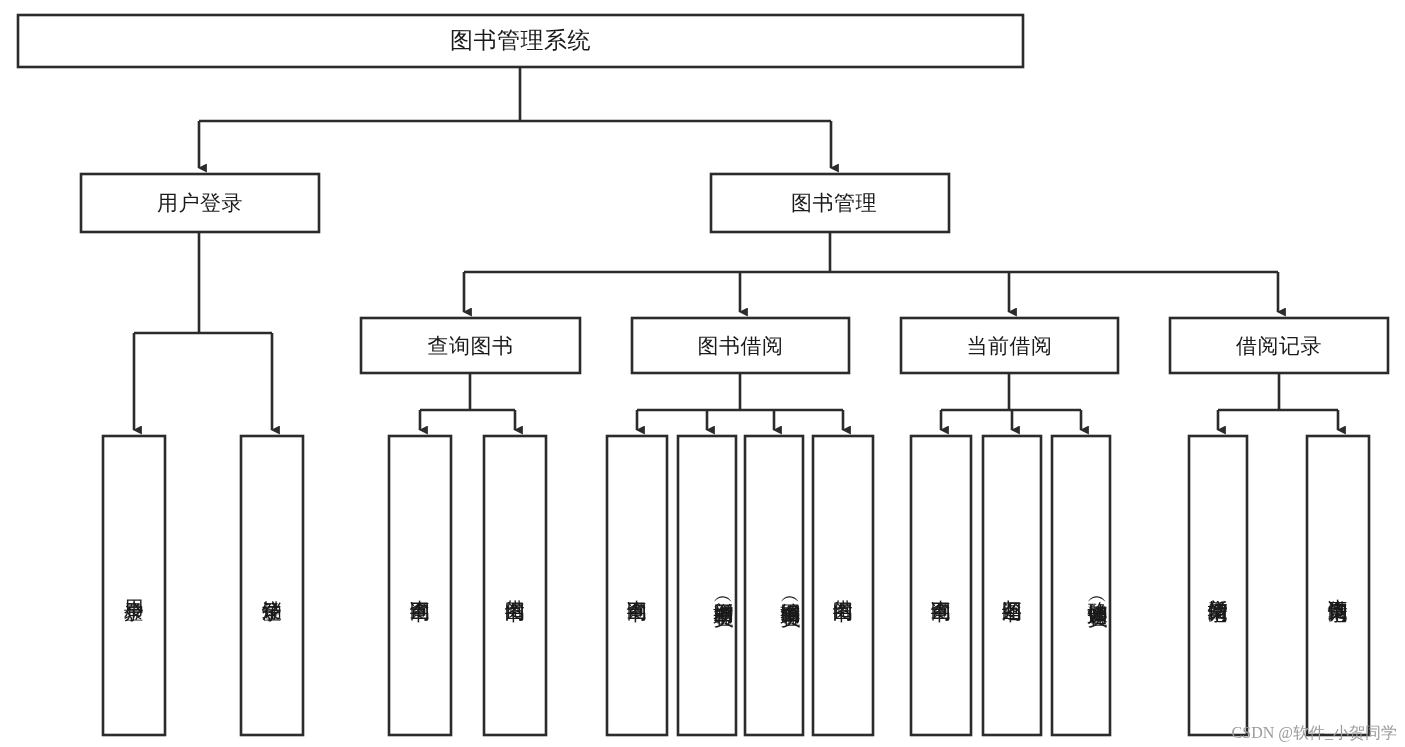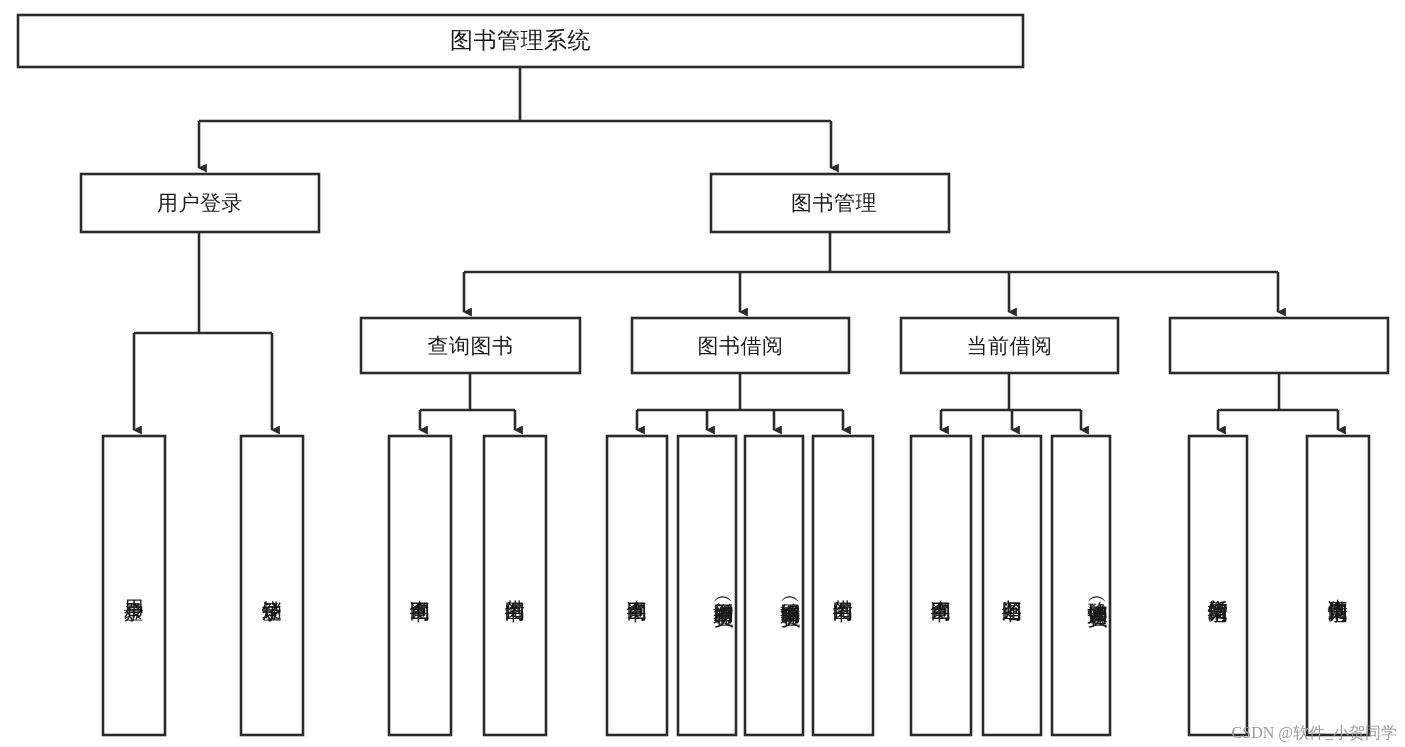--- a/index.html
+++ b/index.html
@@ -159,20 +159,21 @@
   </svg>
 
   <div class="node-label-h" style="left:18px; top:15px; width:1005px; height:52px; font-size:23px;">图书管理系统</div>
 
   <div class="node-label-h" style="left:81px; top:174px; width:238px; height:58px;">用户登录</div>
   <div class="node-label-h" style="left:711px; top:174px; width:246px; height:58px;">图书管理</div>
 
   <div class="node-label-h" style="left:361px; top:318px; width:219px; height:55px;">查询图书</div>
   <div class="node-label-h" style="left:632px; top:318px; width:217px; height:55px;">图书借阅</div>
   <div class="node-label-h" style="left:901px; top:318px; width:217px; height:55px;">当前借阅</div>
+  <div class="node-label-h" style="left:1170px; top:318px; width:218px; height:55px;">借阅记录</div>
 
   <div class="node-label-v" style="left:103px; top:436px; width:62px; height:299px;">用户登录</div>
   <div class="node-label-v" style="left:241px; top:436px; width:62px; height:299px;">注销登录</div>
 
   <div class="node-label-v" style="left:389px; top:436px; width:62px; height:299px;">查询图书</div>
   <div class="node-label-v" style="left:484px; top:436px; width:62px; height:299px;">借阅图书</div>
 
   <div class="node-label-v" style="left:607px; top:436px; width:60px; height:299px;">查询图书</div>
   <div class="node-label-v" style="left:678px; top:436px; width:58px; height:299px; align-items:flex-start; padding-top:10px; box-sizing:border-box;">新增图书（管理员）</div>
   <div class="node-label-v" style="left:745px; top:436px; width:58px; height:299px; align-items:flex-start; padding-top:10px; box-sizing:border-box;">编辑图书（管理员）</div>

